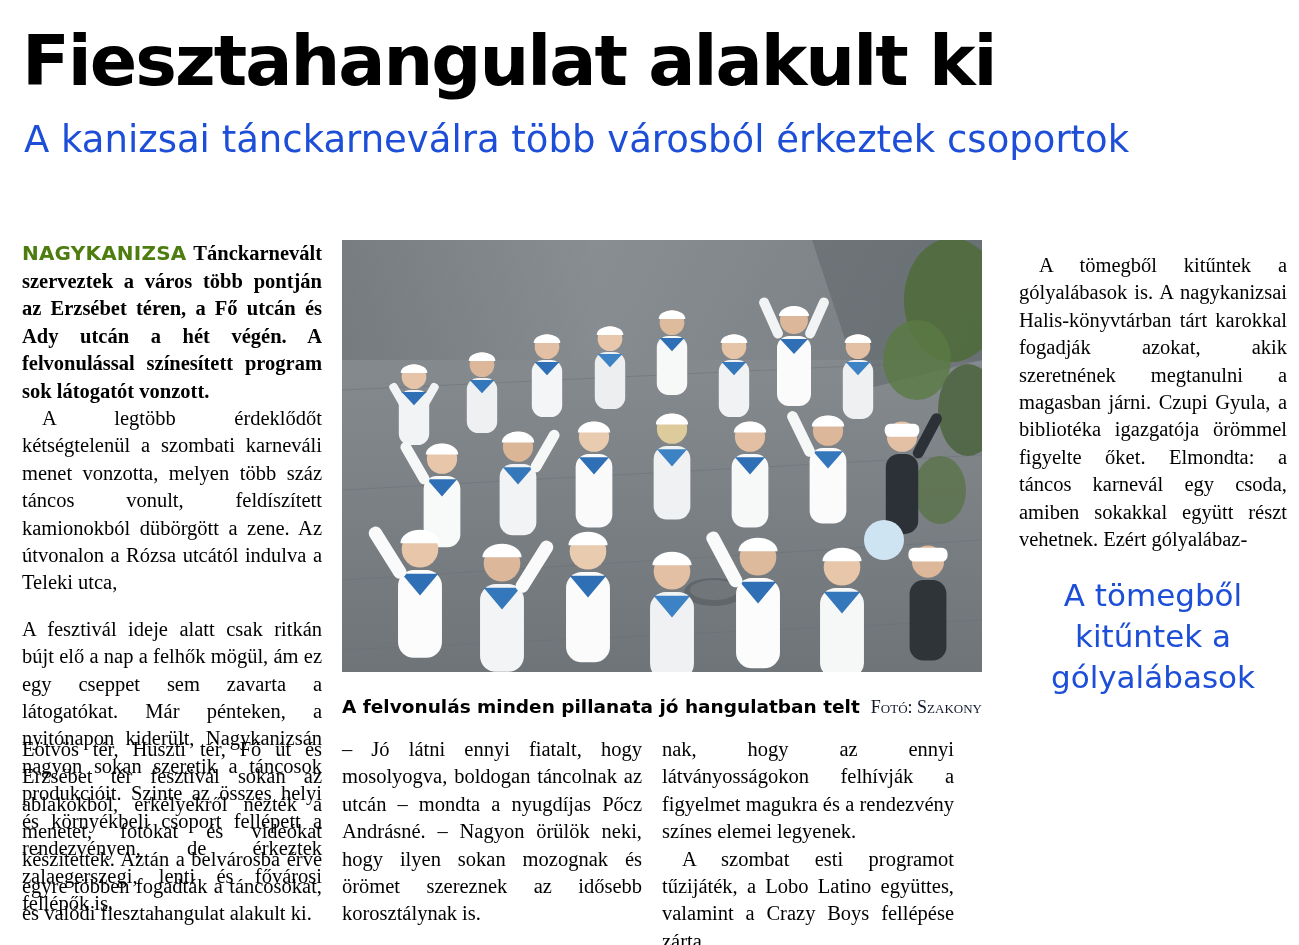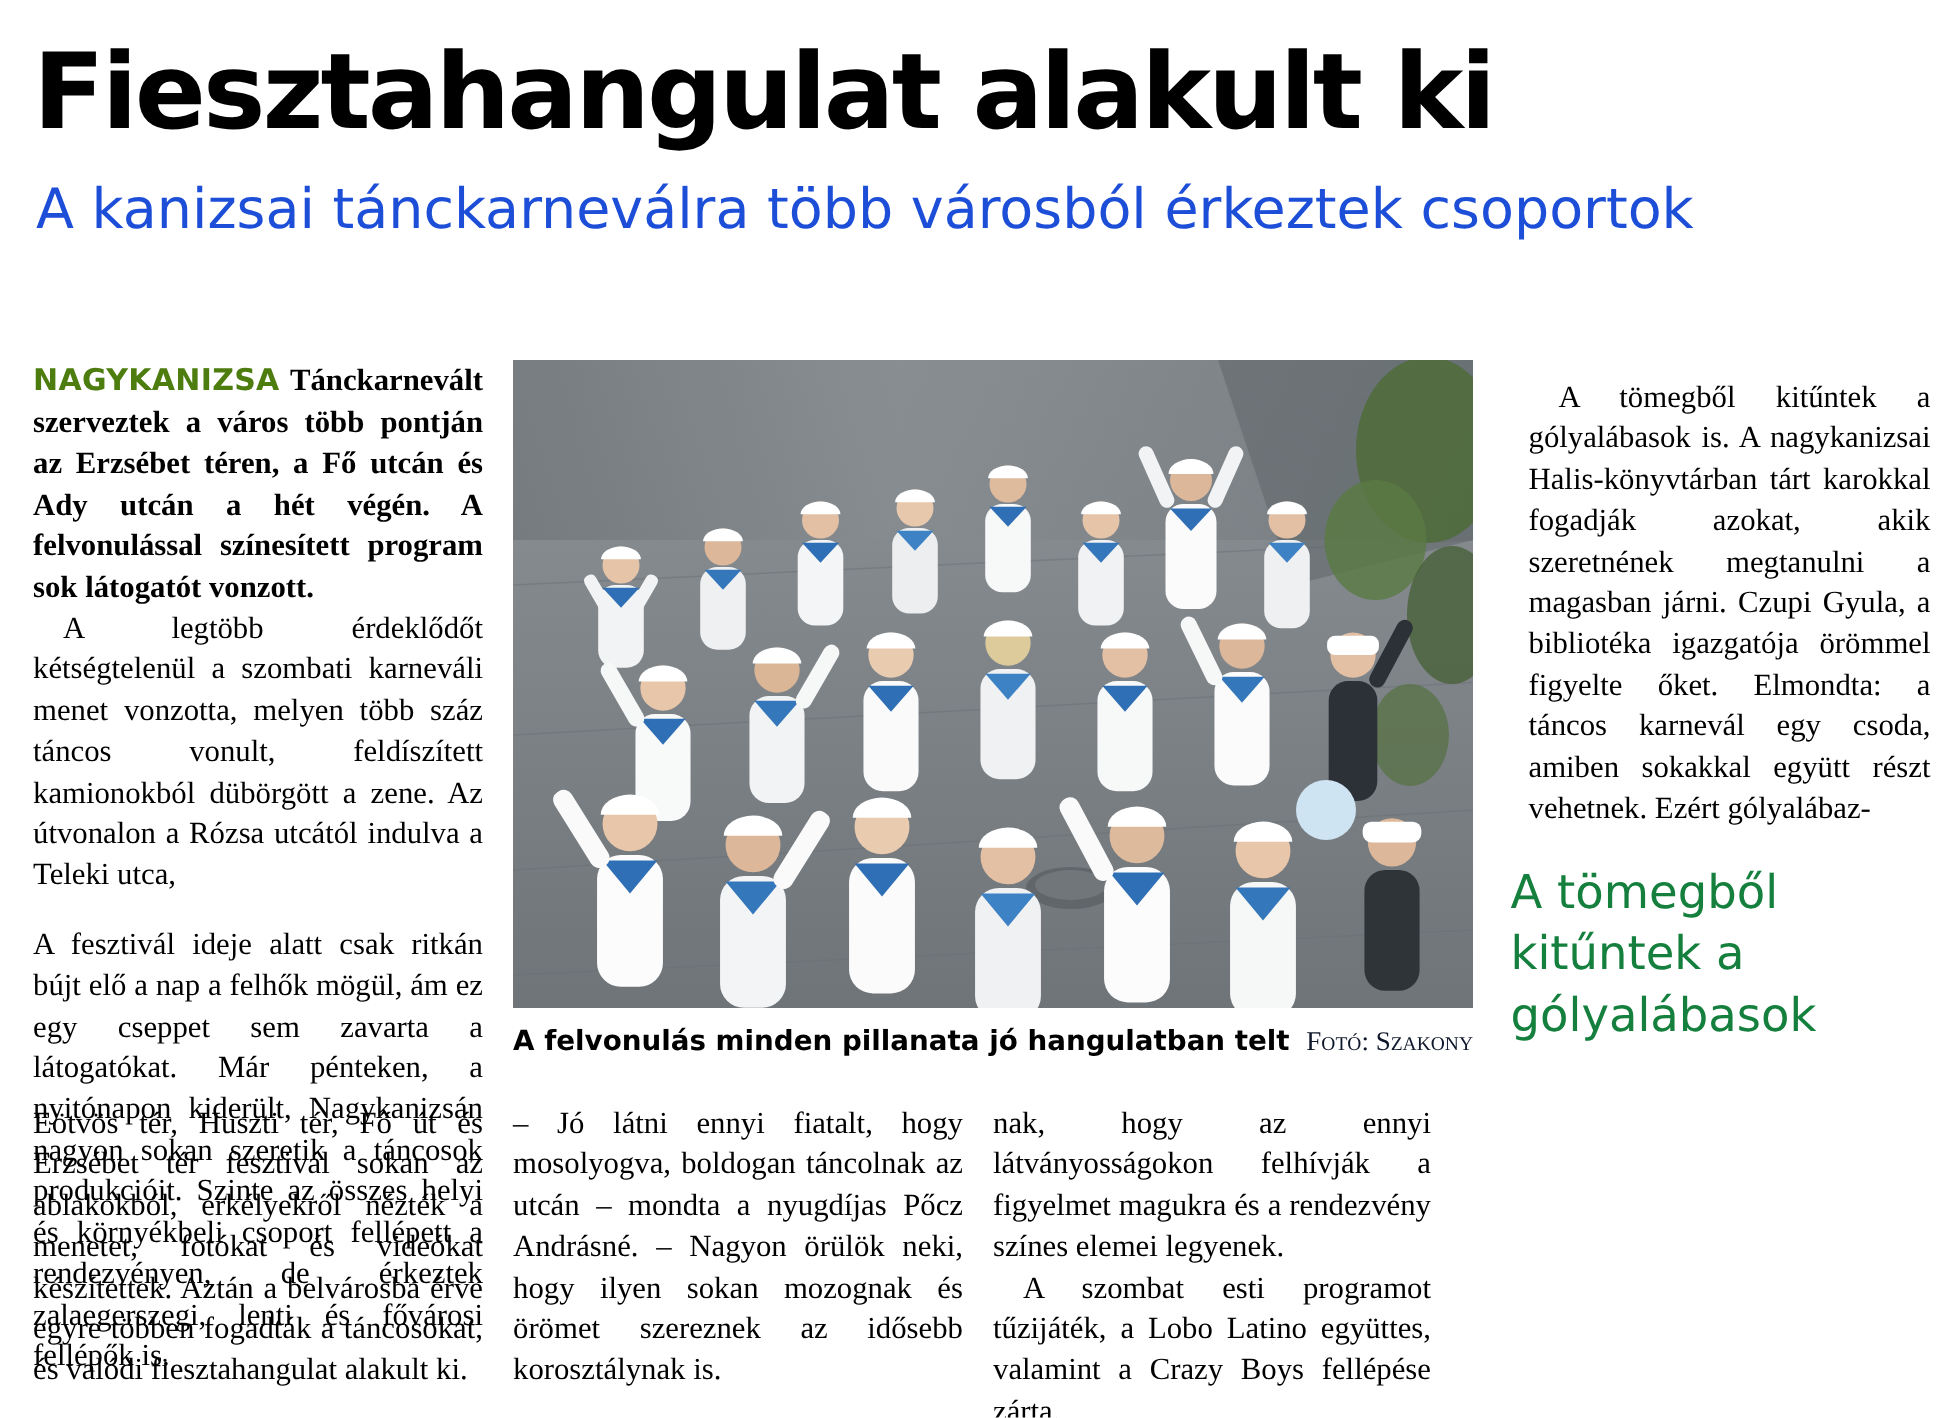--- a/index.html
+++ b/index.html
@@ -95,21 +95,21 @@
     width: 640px;
     height: 432px;
     overflow: hidden;
     background: #6a6f72;
   }
   .photo svg { display: block; }
   .caption-row {
     display: flex;
     align-items: baseline;
     justify-content: space-between;
-    margin-top: 12px;
+    margin-top: 24px;
     width: 640px;
   }
   .caption-bold {
     font-family: "DejaVu Sans", sans-serif;
     font-weight: bold;
     font-size: 18.5px;
     color: #000;
   }
   .credit {
     font-family: "Liberation Serif", serif;
@@ -130,26 +130,26 @@
   .r-p {
     font-size: 20.5px;
     line-height: 27.4px;
     text-align: justify;
     text-justify: inter-word;
     margin: 12px;
     text-indent: 20px;
     hyphens: auto;
   }
   .pullquote {
-    color: #15803d;
+    color: #1d4ed8;
     font-family: "DejaVu Sans", sans-serif;
     font-weight: 400;
     font-size: 31px;
     line-height: 41px;
-    text-align: left;
+    text-align: center;
     margin-top: 22px;
   }
   
   .bottom {
     position: absolute;
     top: 718px;
     left: 22px;
     width: 1258px;
     display: flex;
     gap: 0;

